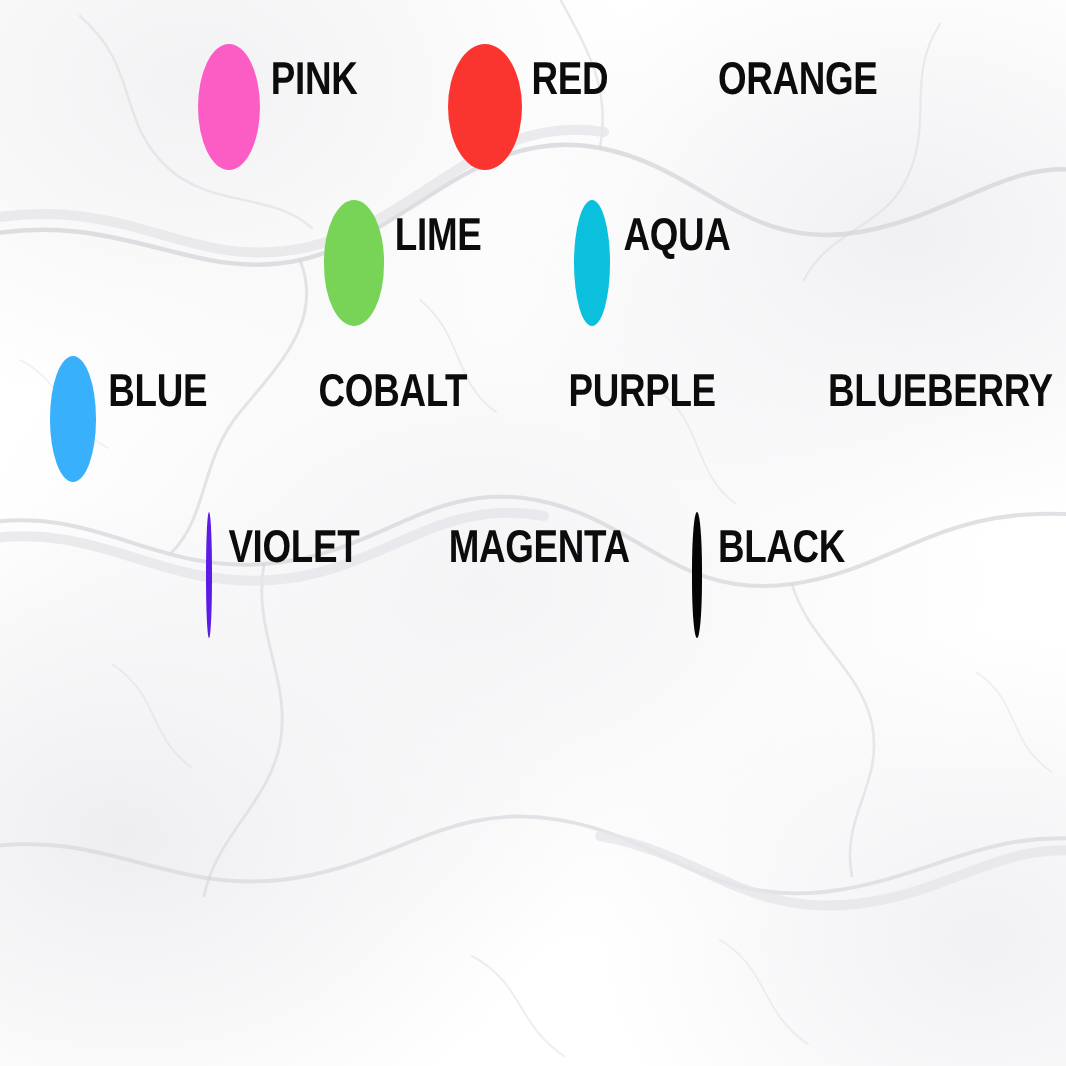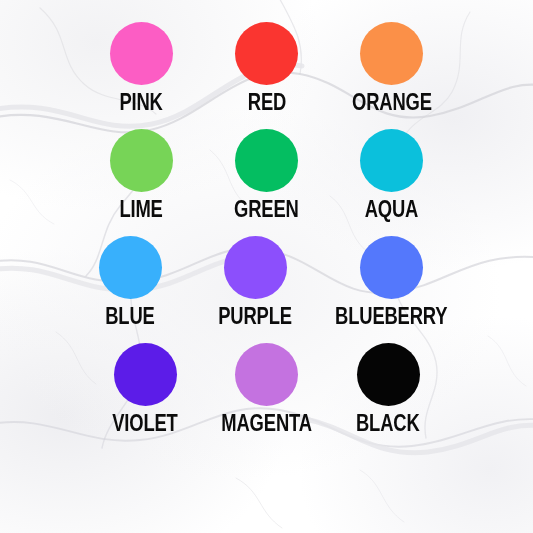--- a/index.html
+++ b/index.html
@@ -34,22 +34,21 @@
   .row{
     display:flex;
     justify-content:center;
     align-items:flex-start;
   }
   .row.r1,.row.r2,.row.r3{gap:40px;margin-bottom:15px;}
   .row.r4{gap:25px;margin-bottom:0;}
   .swatch{
     width:85px;
     display:flex;
-    flex-direction:column;
-    align-items:center;
+    flex-direction:row;
   }
   .swatch.wide{width:108px;}
   .dot{
     width:63px;height:63px;
     border-radius:50%;
     display:block;
   }
   .name{
     margin-top:6px;
     color:#0c0c0c;
@@ -114,33 +113,33 @@
         <span class="name">ORANGE</span>
       </div>
     </div>
 
     <div class="row r2">
       <div class="swatch">
         <span class="dot" style="background:#77D457"></span>
         <span class="name">LIME</span>
       </div>
       <div class="swatch">
-        <span class="dot" style="background:#04BE61"></span>
-        <span class="name">GREEN</span>
-      </div>
-      <div class="swatch">
         <span class="dot" style="background:#0BC0DC"></span>
         <span class="name">AQUA</span>
       </div>
     </div>
 
     <div class="row r3">
       <div class="swatch">
         <span class="dot" style="background:#38B0FC"></span>
         <span class="name">BLUE</span>
+      </div>
+      <div class="swatch">
+        <span class="dot" style="background:#0B4FA6"></span>
+        <span class="name">COBALT</span>
       </div>
       <div class="swatch">
         <span class="dot" style="background:#8C4FFC"></span>
         <span class="name">PURPLE</span>
       </div>
       <div class="swatch wide">
         <span class="dot" style="background:#5478FC"></span>
         <span class="name">BLUEBERRY</span>
       </div>
     </div>

